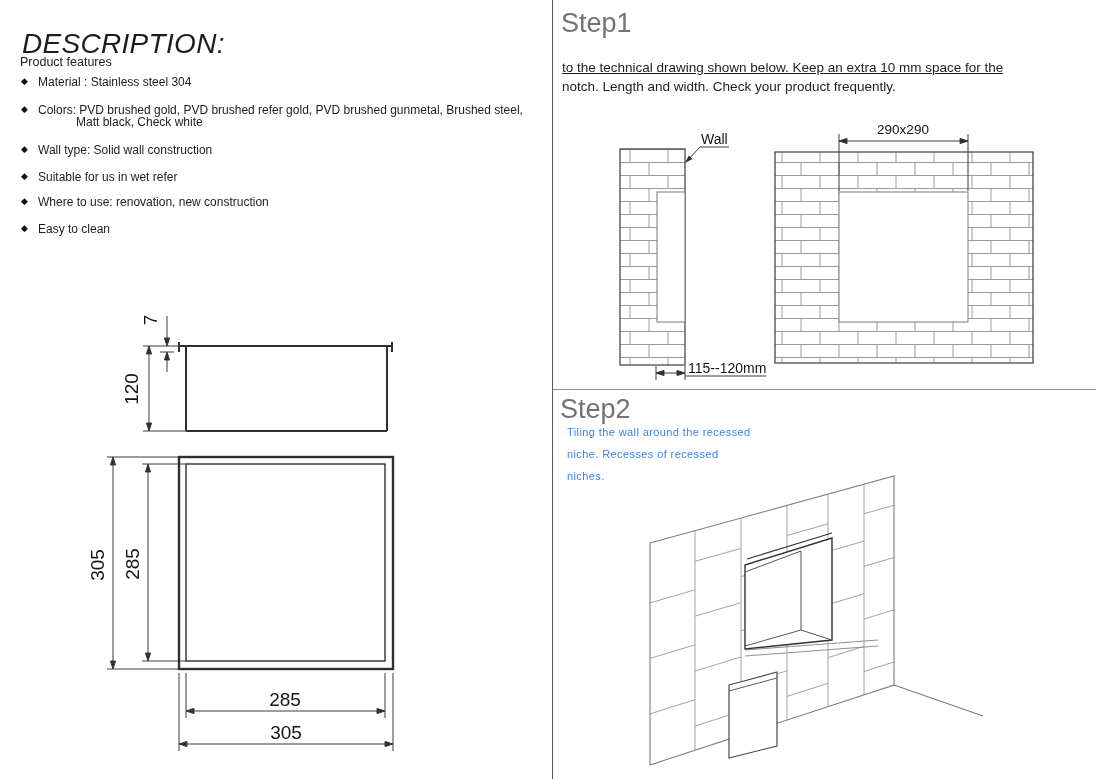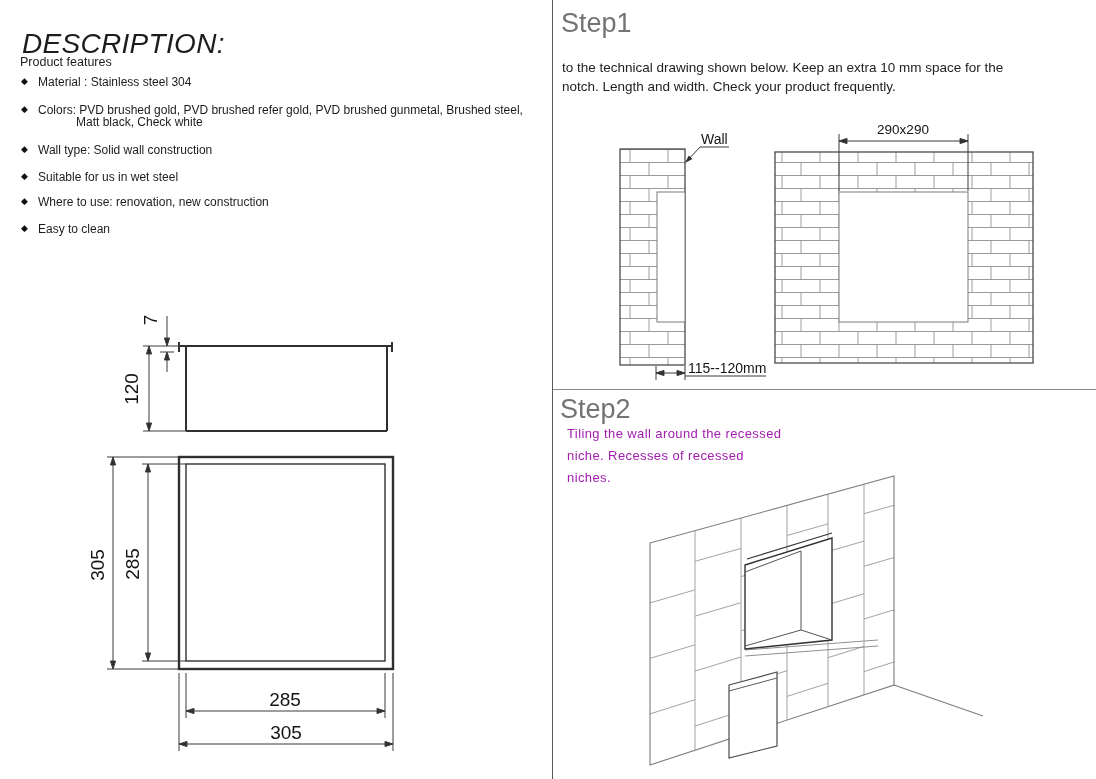--- a/index.html
+++ b/index.html
@@ -10,21 +10,21 @@
   
   .desc-title{left:22px;top:28px;font-size:28px;font-style:italic;letter-spacing:.3px;}
   .desc-sub{left:20px;top:55px;font-size:12.5px;}
   .bullet-row{font-size:12px;}
   .bullet-icon{position:absolute;left:0;top:1px;font-size:9px;color:#111;}
   .bullet-text{position:absolute;left:17px;top:0;white-space:nowrap;}
   .inst-title{left:25px;top:272px;font-size:16px;font-style:italic;letter-spacing:.3px;}
   
   .step-title{font-size:27px;color:#737373;}
   .s1-line{font-size:13.5px;color:#222;}
-  .s2-line{font-size:13px;letter-spacing:.4px;color:#a21caf;}
+  .s2-line{font-size:11px;letter-spacing:.4px;color:#3b82f6;}
   
   .v-divider{left:552px;top:0;width:0;height:779px;border-left:1.5px solid #5a5a5a;}
   .h-divider{left:553px;top:389px;width:543px;height:0;border-top:1.5px solid #8a8a8a;}
   svg{position:absolute;overflow:visible;}
   svg text{font-family:"Liberation Sans",sans-serif;fill:#141414;}
   .dim-num{font-size:19px;}
   .dim-small{font-size:13.5px;}
   .dim-med{font-size:14px;}
 </style>
 </head>
@@ -43,21 +43,21 @@
     <span class="bullet-icon">◆</span>
     <span class="bullet-text">Colors: PVD brushed gold, PVD brushed refer gold, PVD brushed gunmetal, Brushed steel,</span>
     <span class="bullet-text" style="left:55px;top:12px;">Matt black, Check white</span>
   </div>
   <div class="abs bullet-row" style="left:21px;top:143px;">
     <span class="bullet-icon">◆</span>
     <span class="bullet-text">Wall type: Solid wall construction</span>
   </div>
   <div class="abs bullet-row" style="left:21px;top:170px;">
     <span class="bullet-icon">◆</span>
-    <span class="bullet-text">Suitable for us in wet steel</span>
+    <span class="bullet-text">Suitable for us in wet refer</span>
   </div>
   <div class="abs bullet-row" style="left:21px;top:195px;">
     <span class="bullet-icon">◆</span>
     <span class="bullet-text">Where to use: renovation, new construction</span>
   </div>
   <div class="abs bullet-row" style="left:21px;top:222px;">
     <span class="bullet-icon">◆</span>
     <span class="bullet-text">Easy to clean</span>
   </div>
 
@@ -117,21 +117,21 @@
     <text class="dim-num" x="104" y="565" text-anchor="middle" transform="rotate(-90 104 565)">305</text>
     <text class="dim-num" x="139" y="564" text-anchor="middle" transform="rotate(-90 139 564)">285</text>
     <text class="dim-num" x="285" y="706" text-anchor="middle">285</text>
     <text class="dim-num" x="286" y="739" text-anchor="middle">305</text>
   </svg>
 
   <div class="abs v-divider"></div>
   <div class="abs h-divider"></div>
 
   <div class="abs step-title nowrap" style="left:561px;top:8px;">Step1</div>
-  <div class="abs s1-line nowrap" style="left:562px;top:60px;">to the technical drawing shown below. Keep an extra 10 mm space  for the</div>
+  <div class="abs s1-line nowrap" style="left:562px;top:60px;text-decoration:underline;">to the technical drawing shown below. Keep an extra 10 mm space  for the</div>
   <div class="abs s1-line nowrap" style="left:562px;top:79px;">notch. Length and width. Check your product frequently.</div>
 
   <svg class="abs" style="left:600px;top:118px;" width="480" height="268" viewBox="600 118 480 268">
     <defs>
       <pattern id="brick" width="38" height="26" patternUnits="userSpaceOnUse" x="620" y="149">
         <rect width="38" height="26" fill="#ffffff"></rect>
         <path d="M0 0.5 H38 M0 13.5 H38 M10 0 V13 M29 13 V26" stroke="#9b9b9b" stroke-width="1" fill="none"></path>
       </pattern>
     </defs>
 

